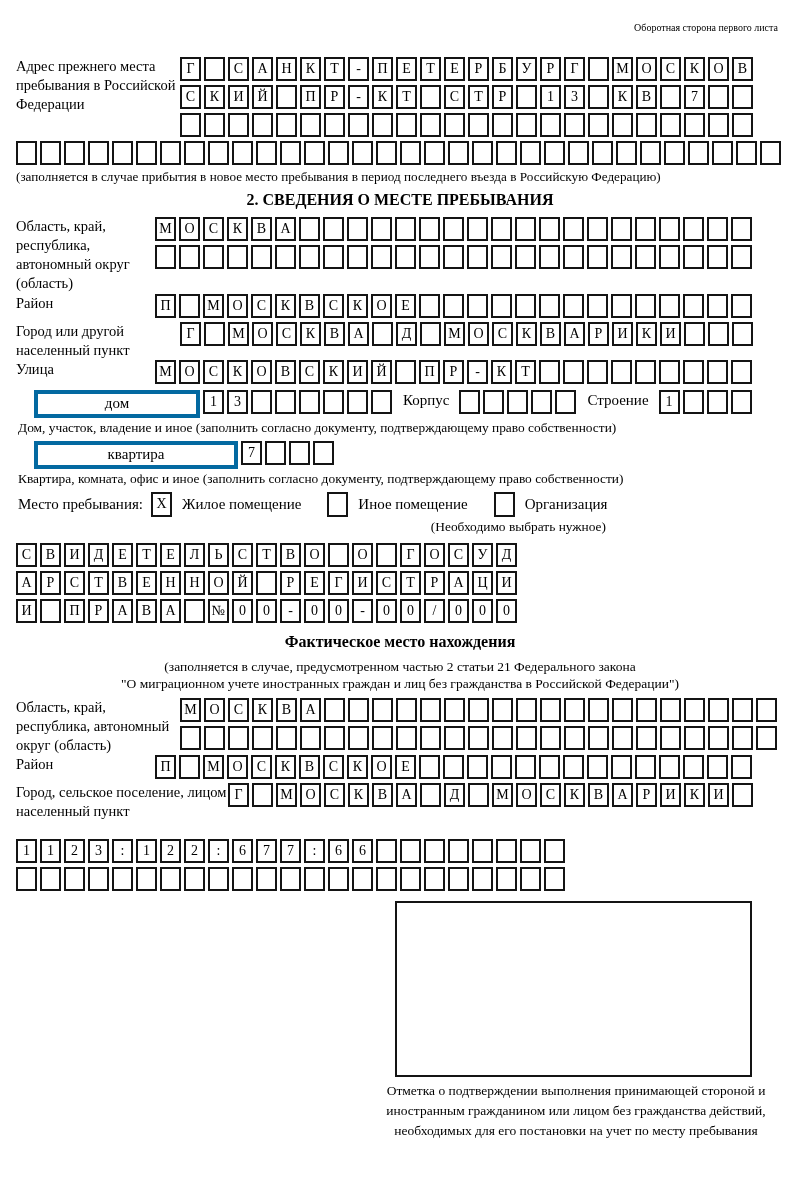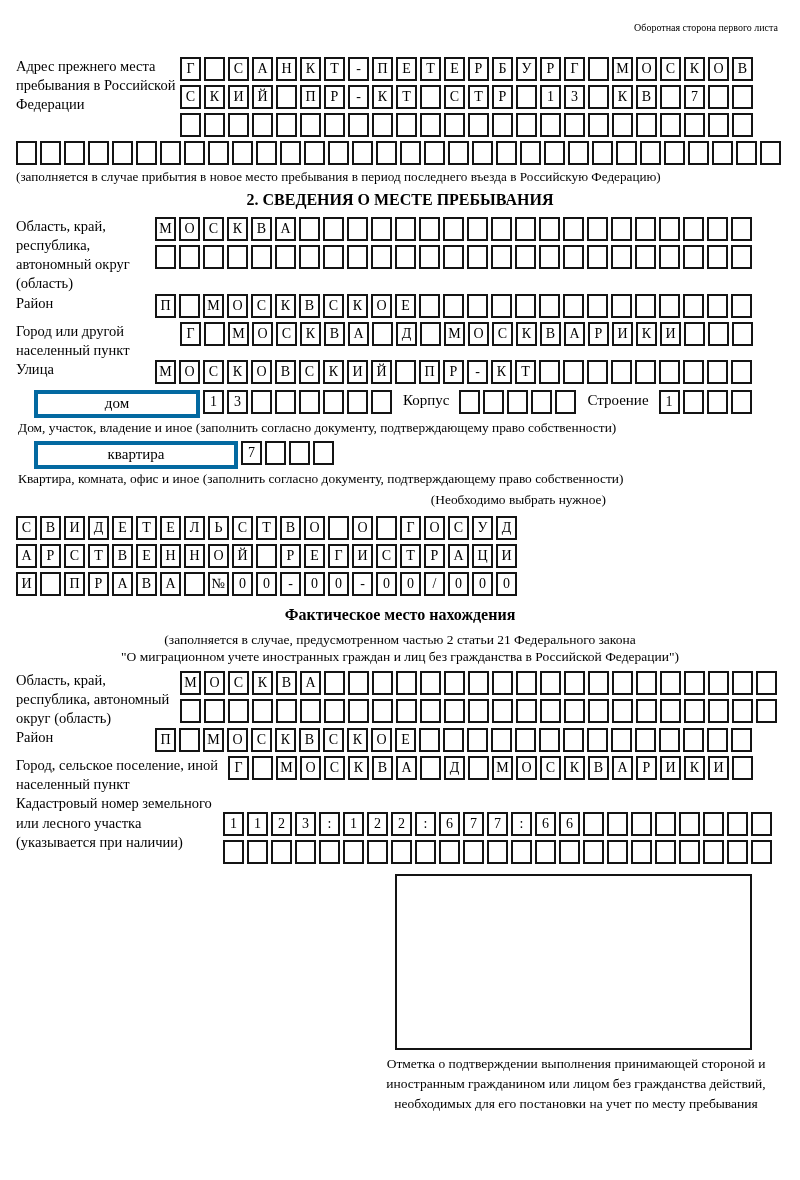--- a/index.html
+++ b/index.html
@@ -364,20 +364,29 @@
     <div class="wide-box box-kv">квартира</div>
     <div class="cells">
         <span class="cell">7</span>
         <span class="cell"></span>
         <span class="cell"></span>
         <span class="cell"></span>
       </div>
   </div>
   <div class="caption">Квартира, комната, офис и иное (заполнить согласно документу, подтверждающему право собственности)</div>
 
+  <div class="stay-row">
+    <span class="stay-label">Место пребывания:</span>
+    <span class="checkbox">X</span>
+    <span class="opt">Жилое помещение</span>
+    <span class="checkbox"></span>
+    <span class="opt">Иное помещение</span>
+    <span class="checkbox"></span>
+    <span class="opt">Организация</span>
+  </div>
   <div class="stay-caption">(Необходимо выбрать нужное)</div>
 
   <div class="flex-block mb6">
     <div class="rows">
       <div class="cells">
           <span class="cell">С</span>
           <span class="cell">В</span>
           <span class="cell">И</span>
           <span class="cell">Д</span>
           <span class="cell">Е</span>
@@ -536,21 +545,21 @@
         <span class="cell"></span>
         <span class="cell"></span>
         <span class="cell"></span>
         <span class="cell"></span>
         <span class="cell"></span>
         <span class="cell"></span>
       </div>
   </div>
 
   <div class="flex-block">
-    <div class="label w212">Город, сельское поселение, иной населенный пункт</div>
+    <div class="label w212">Город, сельское поселение, лицом населенный пункт</div>
     <div class="cells">
         <span class="cell">Г</span>
         <span class="cell"></span>
         <span class="cell">М</span>
         <span class="cell">О</span>
         <span class="cell">С</span>
         <span class="cell">К</span>
         <span class="cell">В</span>
         <span class="cell">А</span>
         <span class="cell"></span>
@@ -564,21 +573,20 @@
         <span class="cell">А</span>
         <span class="cell">Р</span>
         <span class="cell">И</span>
         <span class="cell">К</span>
         <span class="cell">И</span>
         <span class="cell"></span>
       </div>
   </div>
 
   <div class="flex-block">
-    <div class="label w207">Кадастровый номер земельного или лесного участка (указывается при наличии)</div>
     <div class="rows mt16">
       <div class="cells">
           <span class="cell">1</span>
           <span class="cell">1</span>
           <span class="cell">2</span>
           <span class="cell">3</span>
           <span class="cell">:</span>
           <span class="cell">1</span>
           <span class="cell">2</span>
           <span class="cell">2</span>

